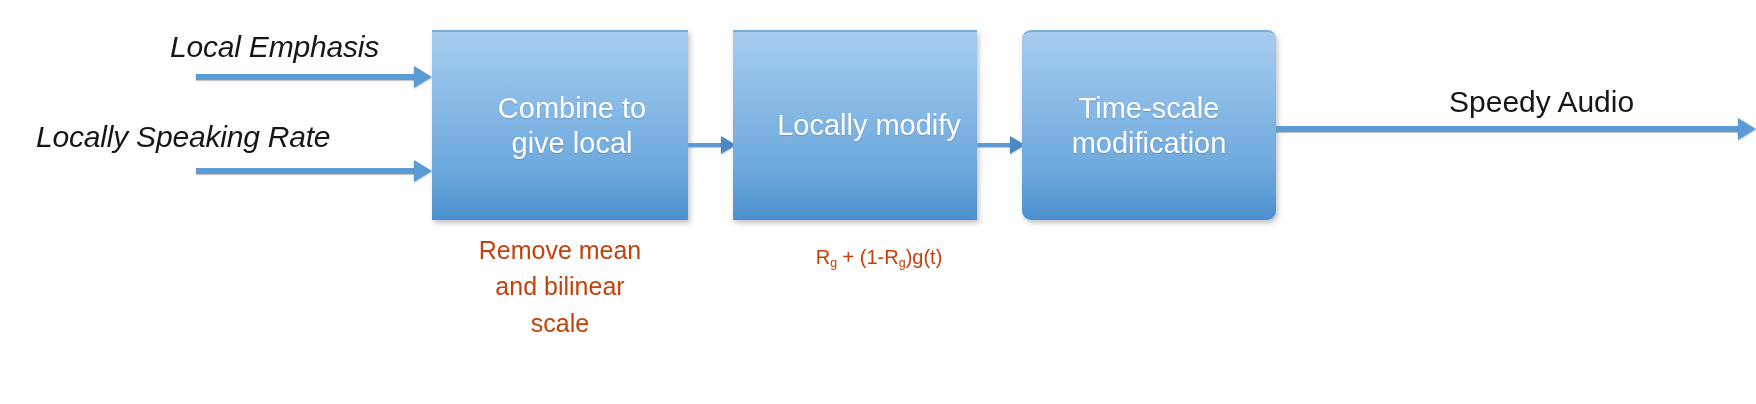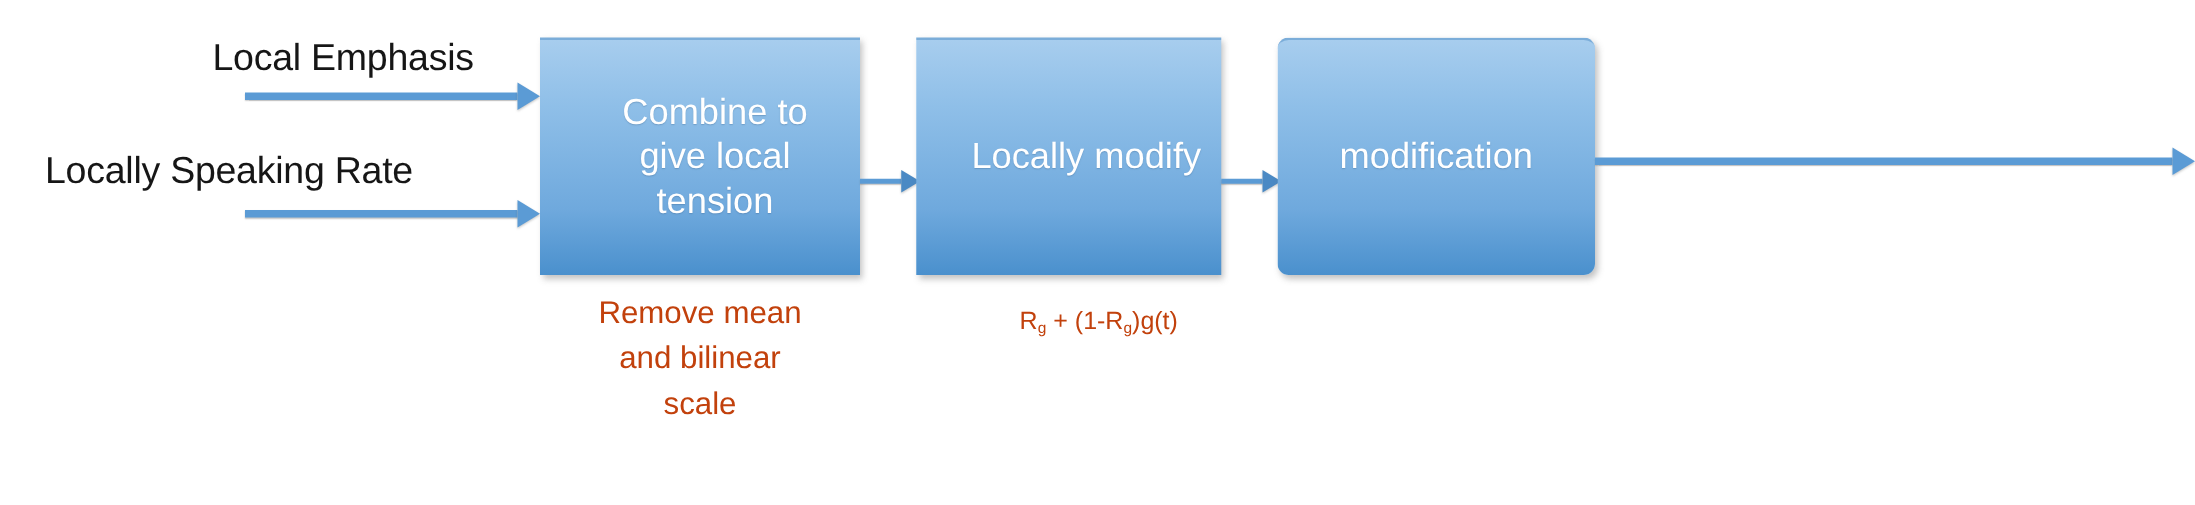--- a/index.html
+++ b/index.html
@@ -21,20 +21,21 @@
 
   
   .in-label {
     position: absolute;
     font-size: 30px;
     color: #161616;
     font-weight: 400;
     letter-spacing: -0.2px;
     white-space: nowrap;
     text-align: right;
+    font-style: italic;
   }
   #label-local-emphasis { left: 170px; top: 30px; }
   #label-relative-rate  { left: 36px;  top: 120px; }
 
   #label-speedy-audio {
     position: absolute;
     left: 1449px;
     top: 85px;
     font-size: 30px;
     color: #161616;
@@ -147,21 +148,20 @@
 
   <div class="arrow" id="arrow-in-2">
     <span class="shaft"></span>
     <span class="head"></span>
   </div>
 
   <div class="box" id="box-combine">
     <div class="lines">
       <div>Combine to</div>
       <div>give local</div>
-      <div>tension</div>
     </div>
   </div>
   <div class="caption" id="caption-combine">Remove mean
 and bilinear
 scale</div>
 
   <div class="arrow thin" id="arrow-mid-1">
     <span class="shaft"></span>
     <span class="head"></span>
   </div>
@@ -173,23 +173,25 @@
   </div>
   <div class="caption" id="caption-modify"><span>R</span><sub>g</sub><span> + (1-R</span><sub>g</sub><span>)g(t)</span></div>
 
   <div class="arrow thin" id="arrow-mid-2">
     <span class="shaft"></span>
     <span class="head"></span>
   </div>
 
   <div class="box" id="box-timescale">
     <div class="lines">
+      <div>Time-scale</div>
       <div>modification</div>
     </div>
   </div>
 
+  <div id="label-speedy-audio">Speedy Audio</div>
 
   <div class="arrow" id="arrow-out">
     <span class="shaft"></span>
     <span class="head"></span>
   </div>
 
 </div>
 
 </body></html>

